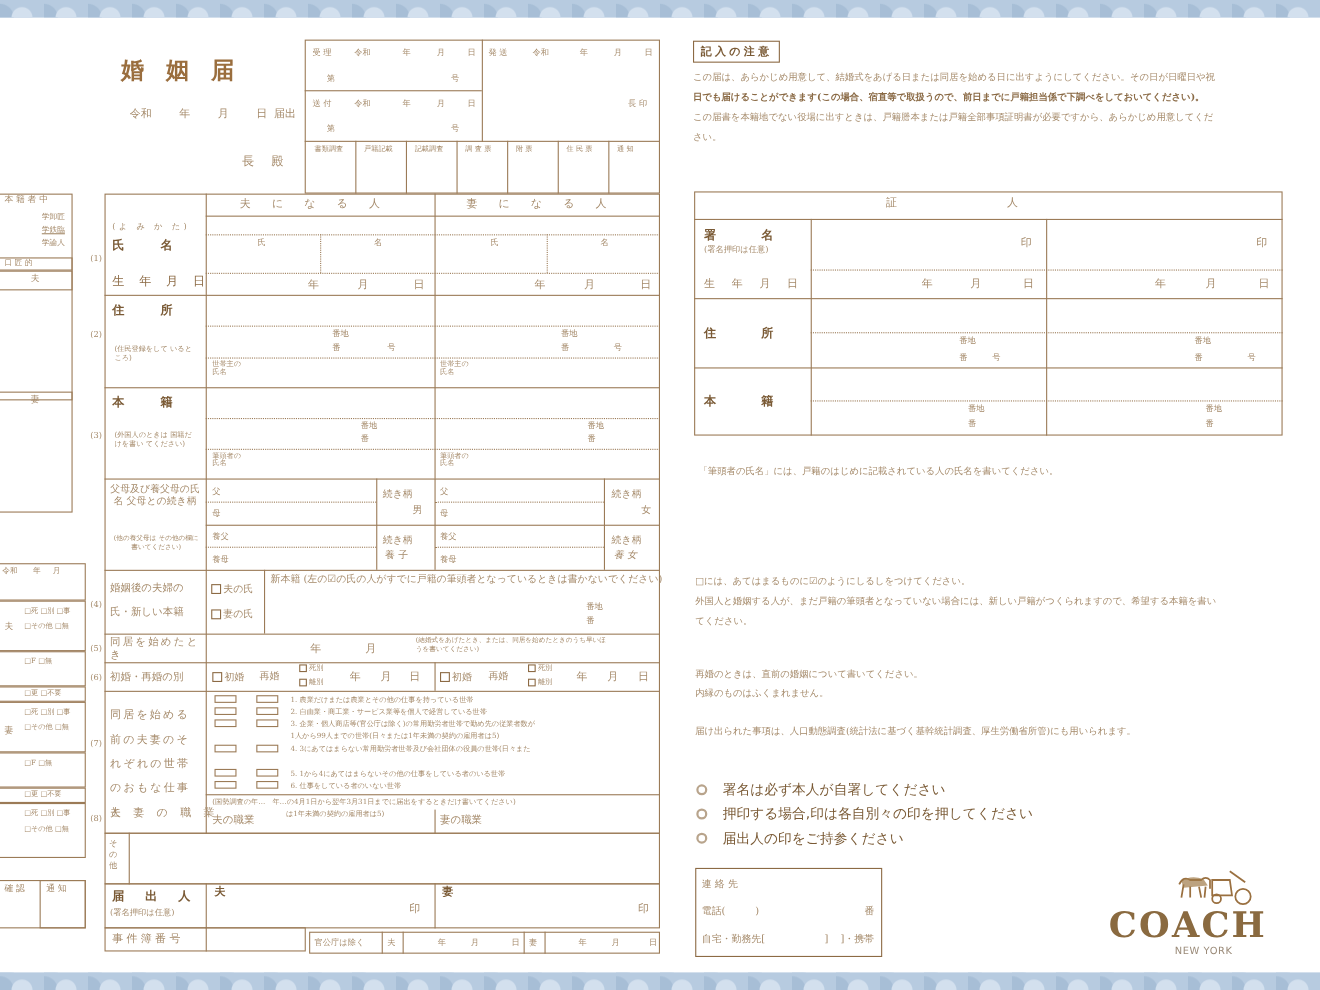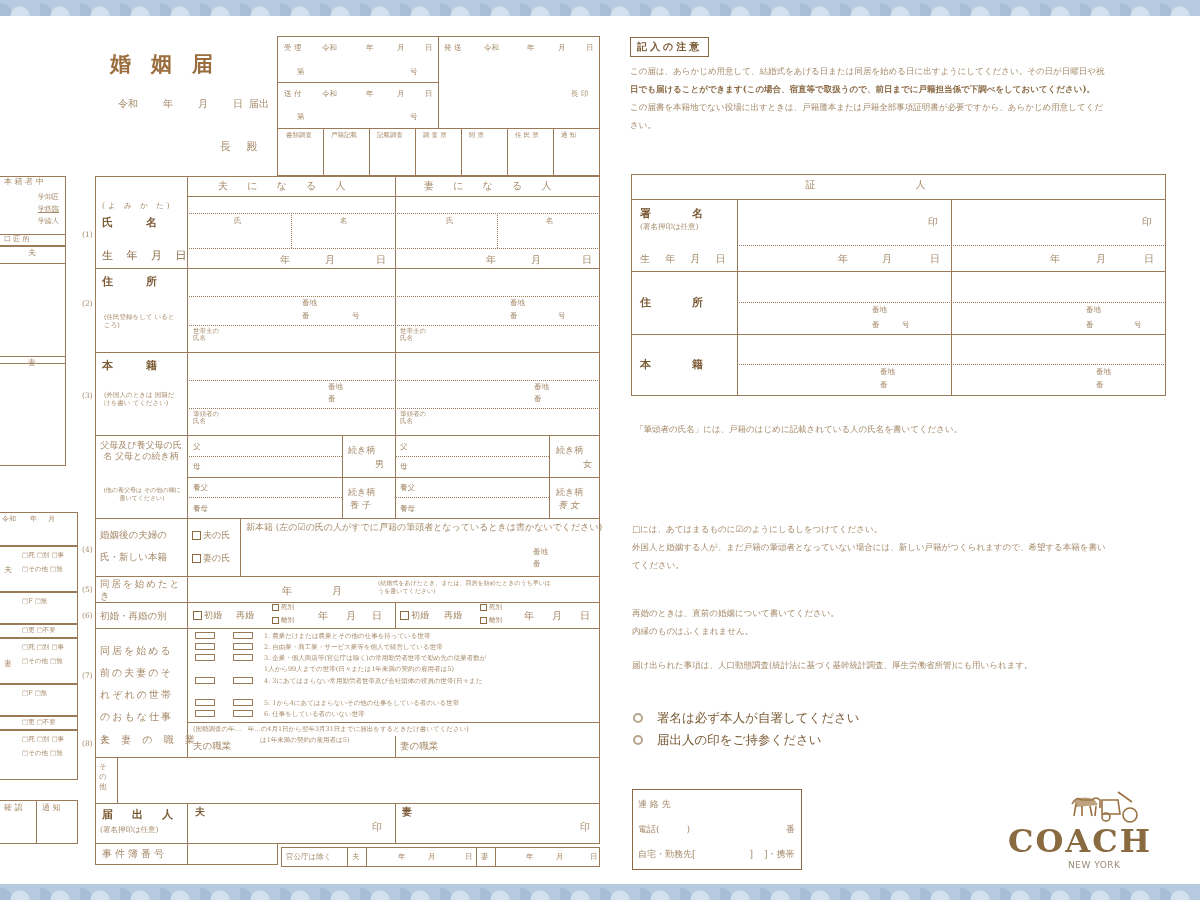--- a/index.html
+++ b/index.html
@@ -374,20 +374,21 @@
   <p class="abs" style="left:632px;top:520px;">□には、あてはまるものに☑のようにしるしをつけてください。</p>
   <p class="abs" style="left:632px;top:538px;">外国人と婚姻する人が、まだ戸籍の筆頭者となっていない場合には、新しい戸籍がつくられますので、希望する本籍を書い</p>
   <p class="abs" style="left:632px;top:556px;">てください。</p>
   <p class="abs" style="left:632px;top:604px;">再婚のときは、直前の婚姻について書いてください。</p>
   <p class="abs" style="left:632px;top:622px;">内縁のものはふくまれません。</p>
   <p class="abs" style="left:632px;top:656px;">届け出られた事項は、人口動態調査(統計法に基づく基幹統計調査、厚生労働省所管)にも用いられます。</p>
 </div>
 
 <div class="abs" style="left:633px;top:707px;">
   <div class="bullet"><span class="ring"></span><span>署名は必ず本人が自署してください</span></div>
+  <div class="bullet"><span class="ring"></span><span>押印する場合,印は各自別々の印を押してください</span></div>
   <div class="bullet"><span class="ring"></span><span>届出人の印をご持参ください</span></div>
 </div>
 
 <div>
   <div class="abs" style="left:632px;top:789px;width:170px;height:81px;border:1px solid #8c6a44;"></div>
   <div class="t" style="left:638px;top:800px;font-size:9px;">連 絡 先</div>
   <div class="t" style="left:638px;top:825px;font-size:9px;">電話(　　　)</div>
   <div class="t" style="left:786px;top:825px;font-size:9px;">番</div>
   <div class="t" style="left:638px;top:850px;font-size:9px;">自宅・勤務先[　　　　　　]</div>
   <div class="t" style="left:764px;top:850px;font-size:9px;">]・携帯</div>

